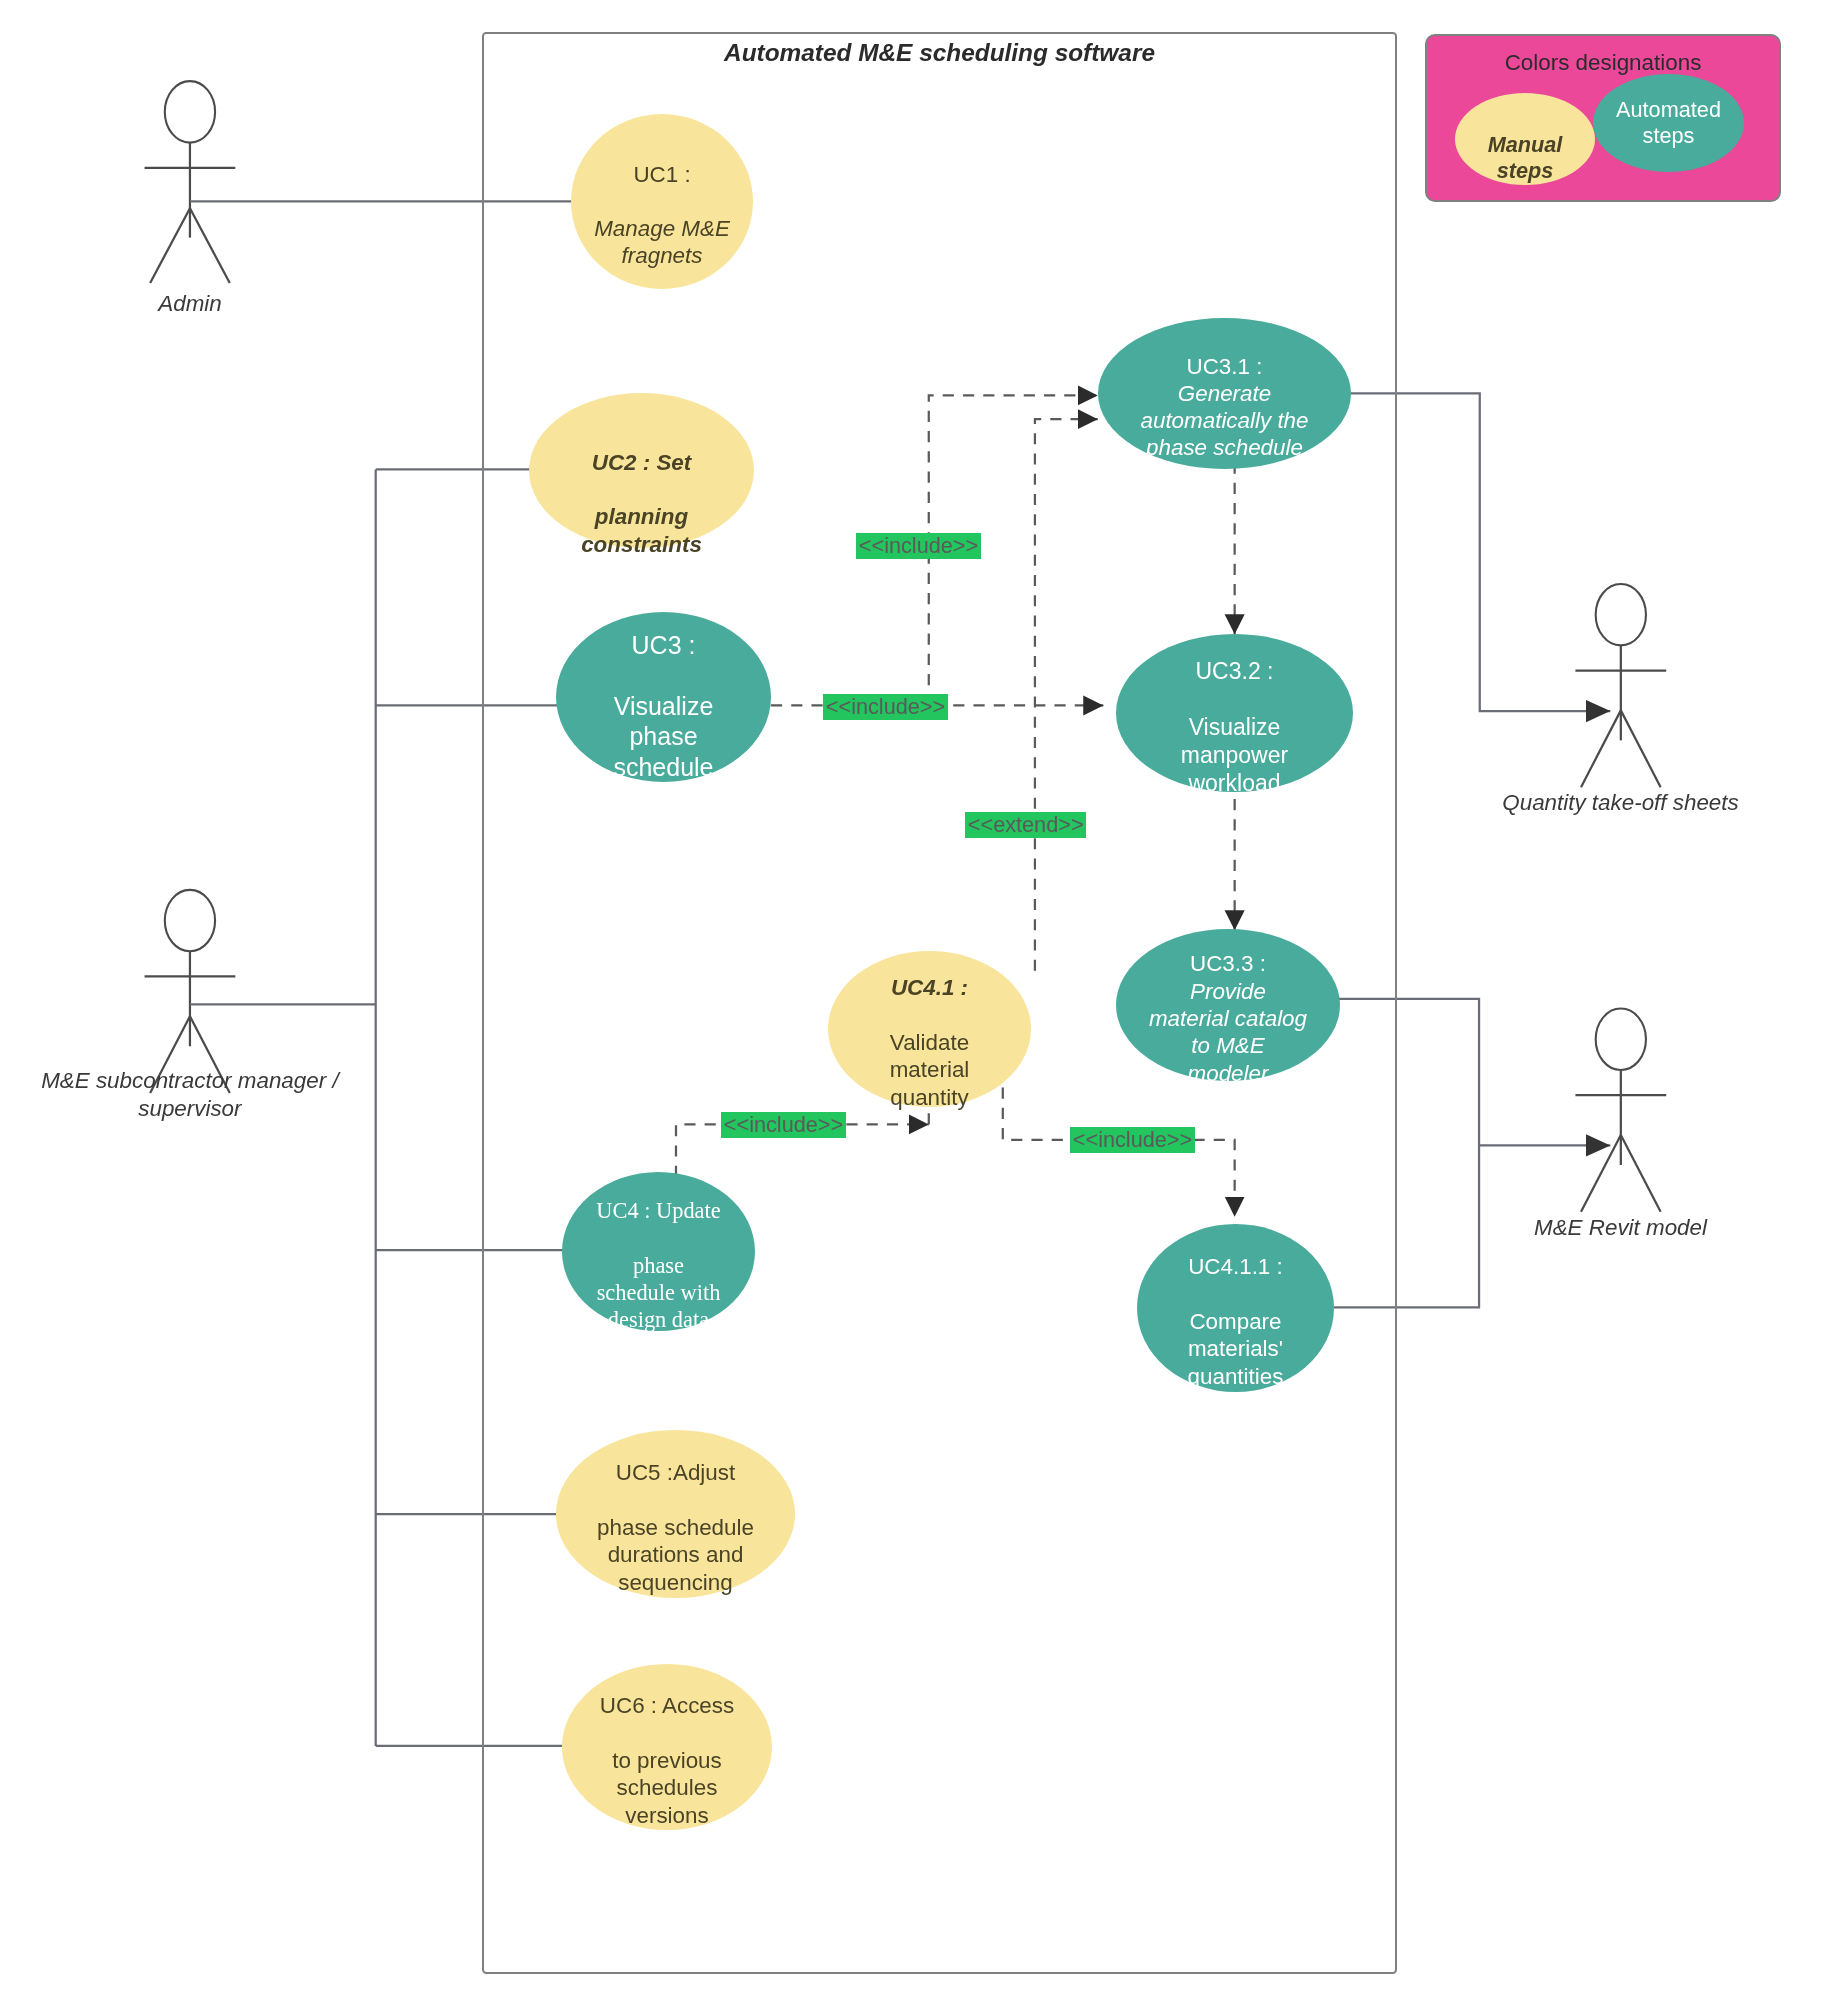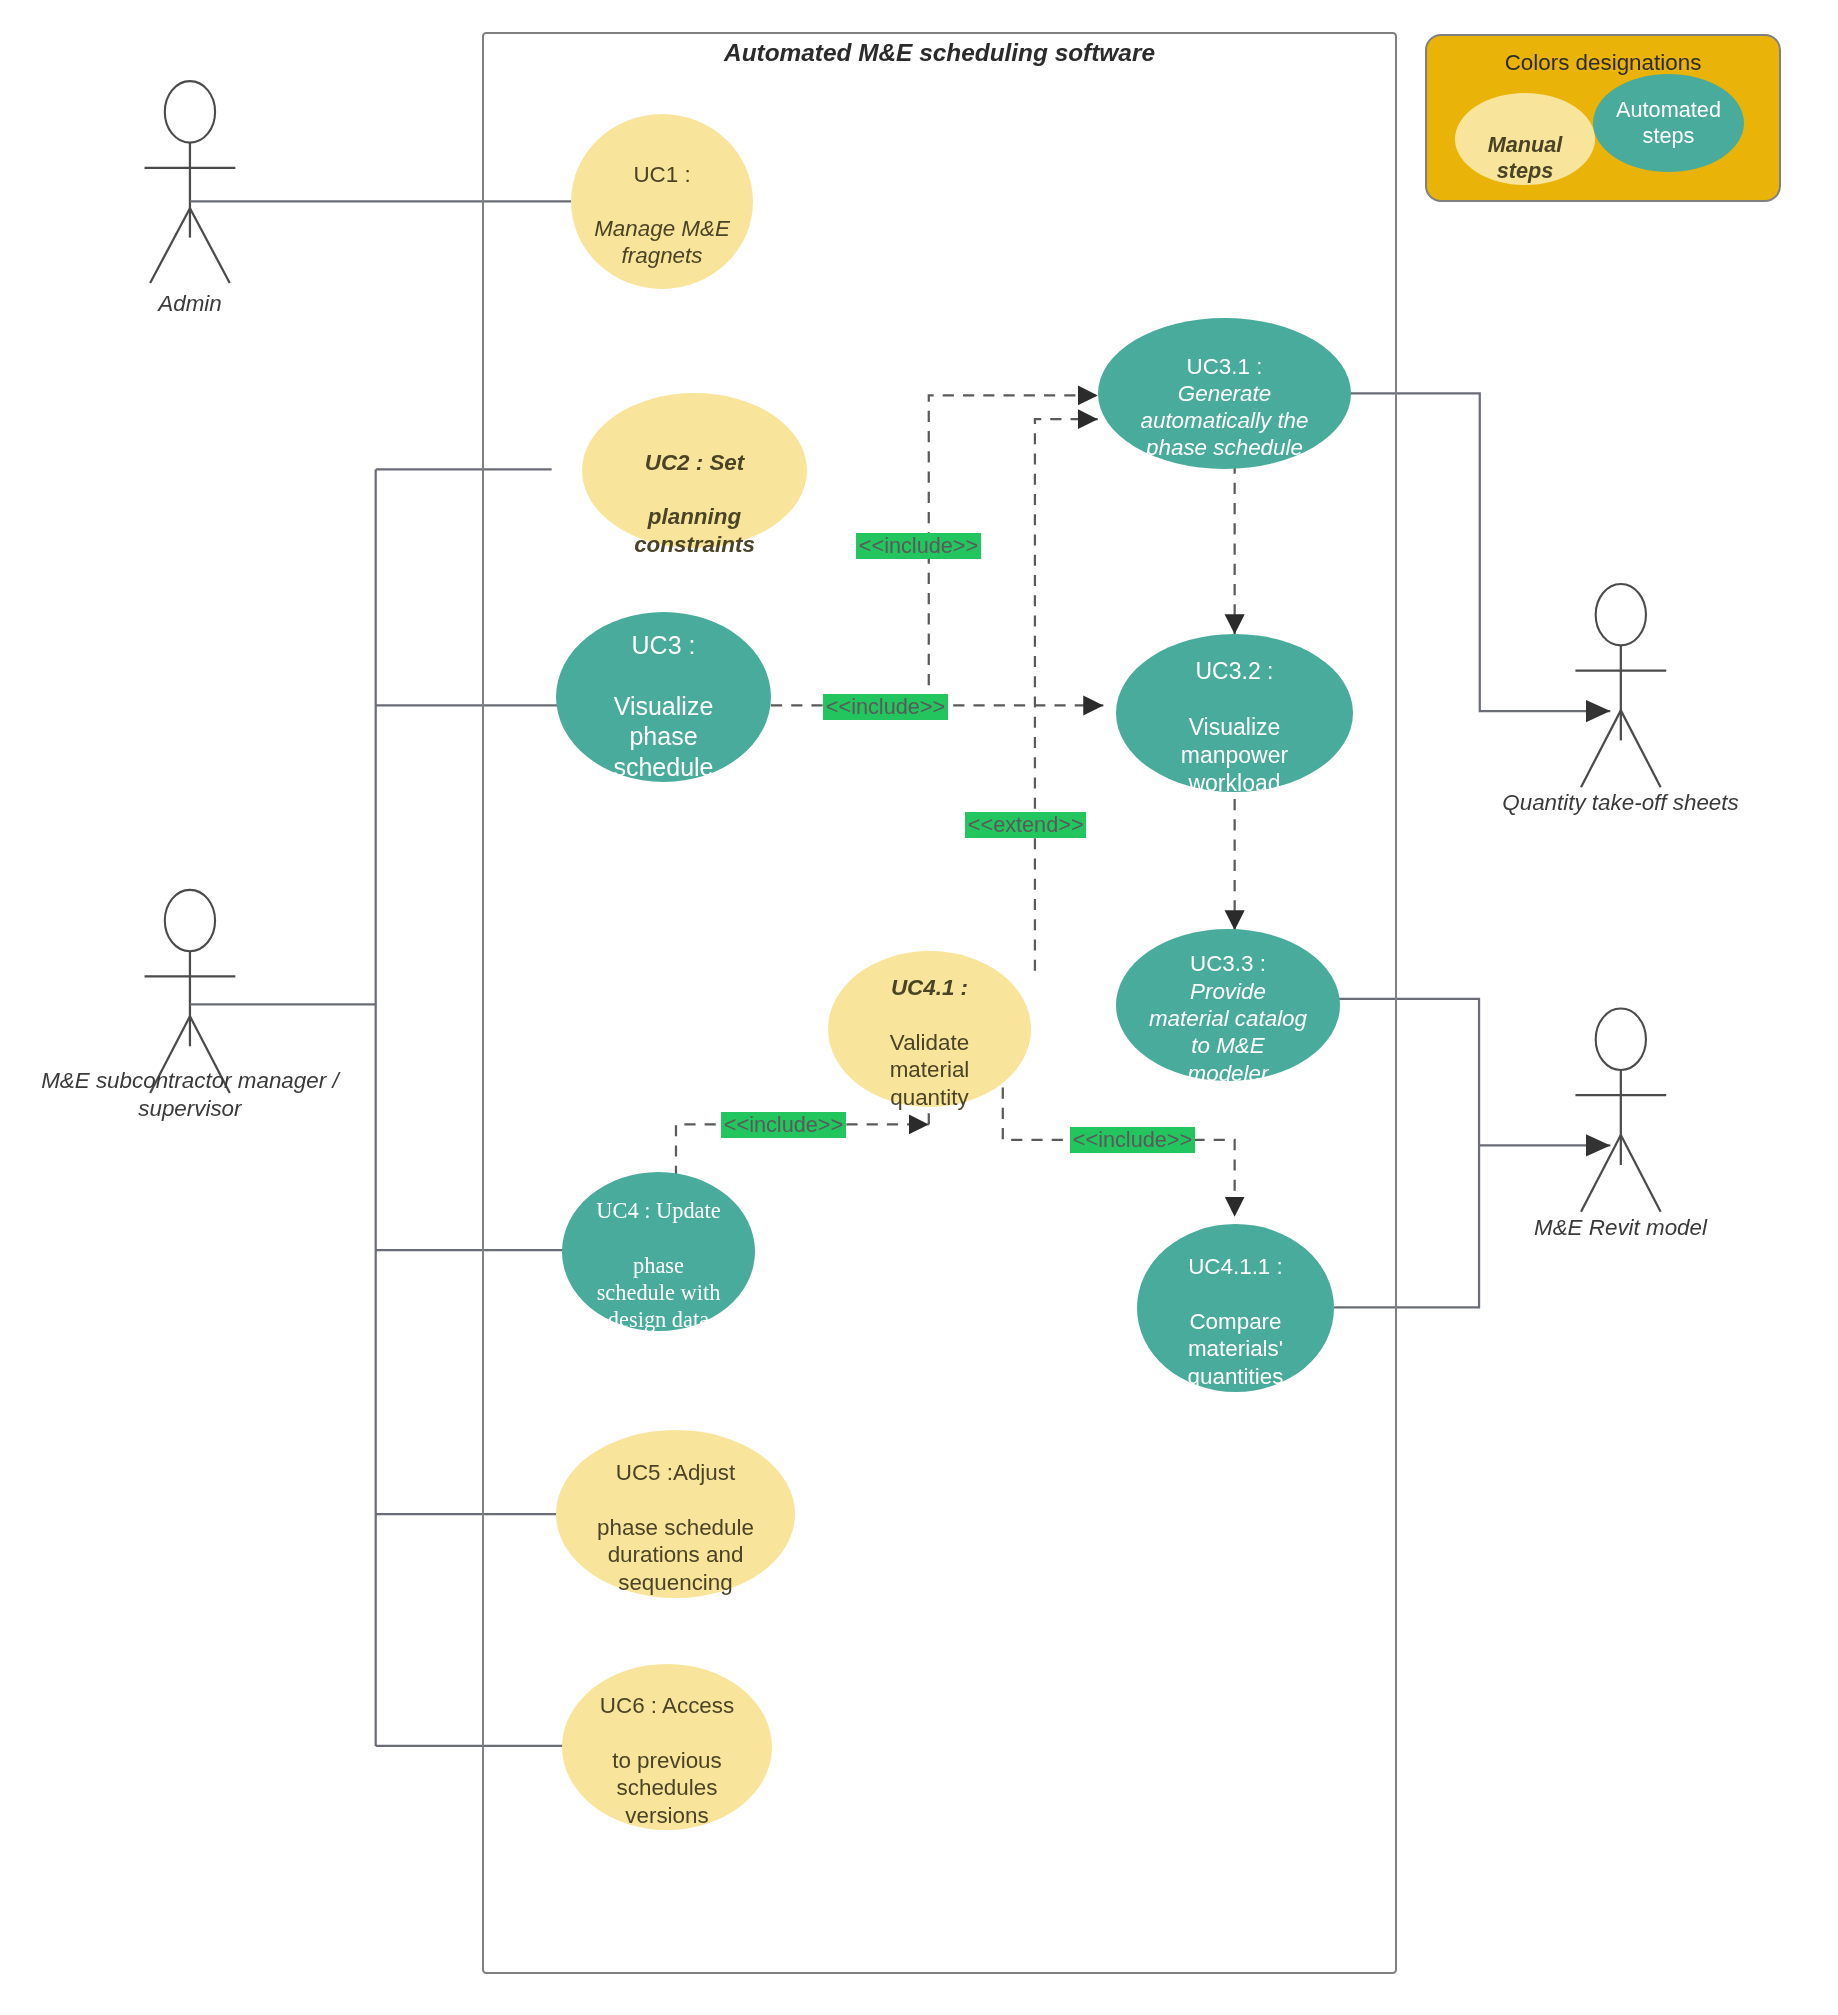--- a/index.html
+++ b/index.html
@@ -37,23 +37,23 @@
     position: absolute;
     text-align: center;
     font-style: italic;
     font-weight: bold;
     color: #2b2b2b;
   }
   
   .legend {
     position: absolute;
     border: 2.1px solid #7f8080;
-    border-radius: 16px;
+    border-radius: 10px;
     box-sizing: border-box;
-    background: #eab308;
+    background: #ec4899;
   }
   .legend-title {
     position: absolute;
     width: 100%;
     text-align: center;
     color: #2b2b2b;
   }
   
   .uc {
     position: absolute;
@@ -206,21 +206,21 @@
   </div>
 
   <div class="uc uc-manual" style="left:571px; top:114px; width:182px; height:175px; font-size:22.4px;">
     <span class="uc-text">
       <span>UC1 :</span><br>
       <span class="ital">Manage M&amp;E
 fragnets</span>
     </span>
   </div>
 
-  <div class="uc uc-manual" style="left:582px; top:393px; width:225px; height:155px; font-size:22.4px;justify-content:center;">
+  <div class="uc uc-manual" style="left:529px; top:393px; width:225px; height:155px; font-size:22.4px;justify-content:center;">
     <span class="uc-text bi">
       <span>UC2 : Set</span><br>
       <span>planning
 constraints</span>
     </span>
   </div>
 
   <div class="uc uc-auto" style="left:556px; top:612px; width:215px; height:170px; font-size:25px;align-items:flex-end;">
     <span class="uc-text">
       <span>UC3 :</span><br>

